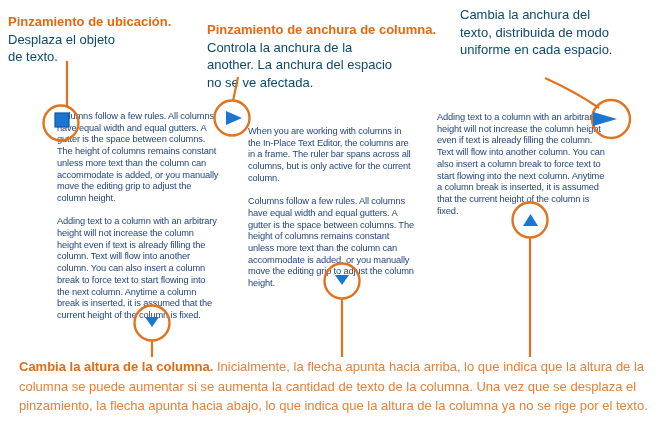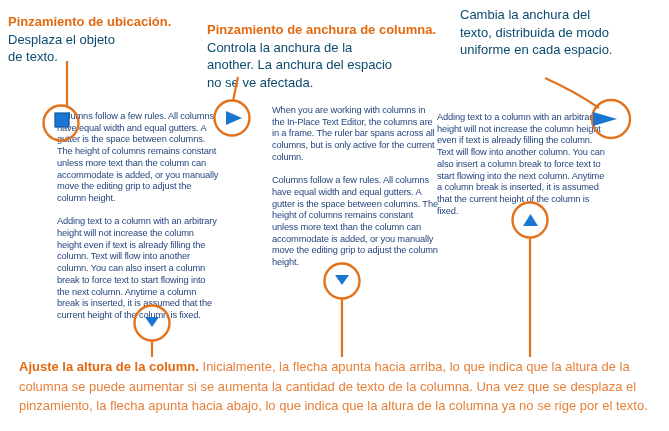--- a/index.html
+++ b/index.html
@@ -13,21 +13,21 @@
 
   #callout-location      { left:8px;   top:6px; width:205px;margin-top:7px; }
   #callout-column-width  { left:207px; top:6px; width:245px;margin-top:15px; }
   #callout-width         { left:460px; top:6px; width:209px; }
 
   .coltext { position:absolute; color:#27477F; font-size:9.3px;
              line-height:11.7px; letter-spacing:-0.15px; }
   .coltext p { margin:0; }
   .coltext p + p { margin-top:11.7px; }
   #col-left   { left:57px;  top:111px; width:163px; }
-  #col-middle { left:248px; top:105px; width:168px;margin-left:24px; }
+  #col-middle { left:248px; top:126px; width:168px; }
   #col-right  { left:437px; top:112px; width:172px; }
 
   #bottom-callout {
     position:absolute; left:19px; top:357px; width:648px;
     font-size:13px; line-height:19.6px; color:#E6813A;
   }
   #bottom-callout b { color:#E26A12; }
 
   #overlay { position:absolute; left:0; top:0; width:669px; height:431px; }
 </style>
@@ -63,21 +63,21 @@
   <div class="coltext" id="col-middle">
     <p>When you are working with columns in the In-Place Text Editor, the columns are in a frame. The ruler bar spans across all columns, but is only active for the current column.</p>
     <p>Columns follow a few rules. All columns have equal width and equal gutters. A gutter is the space between columns. The height of columns remains constant unless more text than the column can accommodate is added, or you manually move the editing grip to adjust the column height.</p>
   </div>
 
   <div class="coltext" id="col-right">
     <p>Adding text to a column with an arbitrary height will not increase the column height even if text is already filling the column. Text will flow into another column. You can also insert a column break to force text to start flowing into the next column. Anytime a column break is inserted, it is assumed that the current height of the column is fixed.</p>
   </div>
 
   <div id="bottom-callout">
-    <b>Ajuste la altura de la column.</b>
+    <b>Cambia la altura de la columna.</b>
     <span>Inicialmente, la flecha apunta hacia arriba, lo que indica que la altura de la columna se puede aumentar si se aumenta la cantidad de texto de la columna. Una vez que se desplaza el pinzamiento, la flecha apunta hacia abajo, lo que indica que la altura de la columna ya no se rige por el texto.</span>
   </div>
 
   <svg id="overlay" viewBox="0 0 669 431" xmlns="http://www.w3.org/2000/svg">
     <g stroke="#E2731E" stroke-width="2.2" fill="none">
       <line x1="67" y1="61" x2="67" y2="106"></line>
       <line x1="238" y1="77" x2="233" y2="101"></line>
       <path d="M545,78 Q576,92 599,108"></path>
       <line x1="152" y1="341" x2="152" y2="357"></line>
       <line x1="342" y1="299" x2="342" y2="357"></line>

